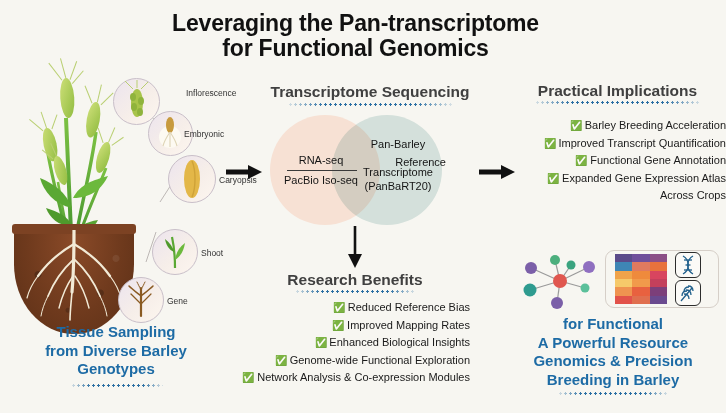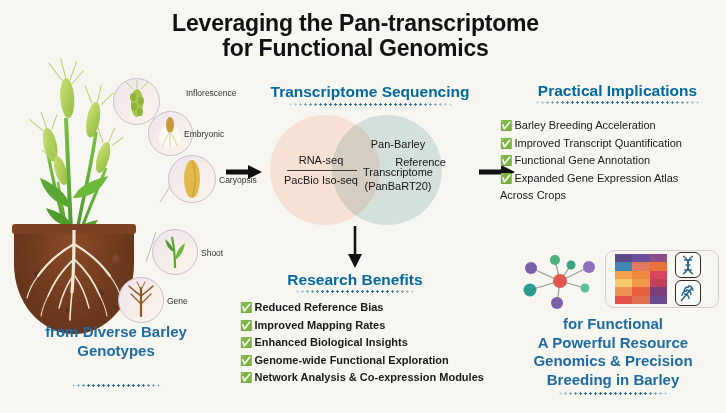--- a/index.html
+++ b/index.html
@@ -17,21 +17,21 @@
   .title {
     position: absolute; top: 11px; left: 0; width: 711px;
     text-align: center;
     font-size: 23px; font-weight: bold; letter-spacing: -0.2px;
     line-height: 25px; color: #111;
   }
 
   
   .sec-head {
     position: absolute; text-align: center;
-    font-size: 15.5px; font-weight: bold; color: #0369a1;
+    font-size: 15.5px; font-weight: bold; color: #404040;
     white-space: nowrap;
   }
   .dotline {
     position: absolute; height: 3px;
     background-image: radial-gradient(circle, #2b6fa3 1px, rgba(43,111,163,0) 1.2px);
     background-size: 5px 3px;
     background-repeat: repeat-x;
     -webkit-mask-image: linear-gradient(to right, rgba(0,0,0,.15), #000 22%, #000 78%, rgba(0,0,0,.15));
             mask-image: linear-gradient(to right, rgba(0,0,0,.15), #000 22%, #000 78%, rgba(0,0,0,.15));
   }
@@ -80,21 +80,21 @@
   .v-circle { position: absolute; border-radius: 50%; }
   .v-left  { background: #f7e1d4; }
   .v-right { background: #dbe9e8; }
   .v-text {
     position: absolute; text-align: center; font-size: 11px; color: #151515;
     line-height: 14px; white-space: nowrap;
   }
   .v-rule { position: absolute; height: 1px; background: #3a3a3a; }
 
   
-  .blist { position: absolute; text-align: left; }
+  .blist { position: absolute; text-align: right; }
   .bitem {
     font-size: 11px; color: #1a1a1a; line-height: 17.5px; white-space: nowrap;
   }
   .chk { color: #2f9e5e; font-size: 10px; margin-right: 2px; }
 
   
   .caption {
     position: absolute; text-align: center; font-weight: bold;
     color: #1d6ba5; font-size: 15px; line-height: 18.5px;
   }
@@ -275,20 +275,21 @@
           <path d="M22 26 C26 22 29 19 32 16" stroke-width="1.2"></path>
           <path d="M22 12 C20 8 19 6 18 4" stroke-width="1"></path>
           <path d="M22 12 C24 8 25 6 26 4" stroke-width="1"></path>
         </g>
       </svg>
     </div>
     <div class="tlabel" style="left:167px; top:296px;">Gene</div>
   </div>
 
   <div class="caption" style="left:6px; top:323px; width:220px;">
+    <div>Tissue Sampling</div>
     <div>from Diverse Barley</div>
     <div>Genotypes</div>
   </div>
   <div class="dotline" style="left:71px; top:384px; width:92px;"></div>
 
   <svg class="arrow-r" style="left:226px; top:162px;" width="40" height="20">
     <path d="M0 10 L24 10" stroke="#111" stroke-width="5"></path>
     <path d="M22 3 L36 10 L22 17 Z" fill="#111"></path>
   </svg>
 
@@ -308,21 +309,21 @@
   </div>
 
   <svg class="arrow-d" style="left:345px; top:226px;" width="20" height="44">
     <path d="M10 0 L10 30" stroke="#111" stroke-width="2.6"></path>
     <path d="M3 28 L10 42 L17 28 Z" fill="#111"></path>
   </svg>
 
   <div class="sec-head" style="left:255px; top:271px; width:200px;">Research Benefits</div>
   <div class="dotline" style="left:295px; top:290px; width:120px;"></div>
 
-  <div class="blist" style="left:240px; top:299px; width:230px;font-weight:bold;">
+  <div class="blist" style="left:240px; top:299px; width:230px;">
     <div class="bitem">
       <span class="chk">✅</span><span>Reduced Reference Bias</span>
     </div>
     <div class="bitem">
       <span class="chk">✅</span><span>Improved Mapping Rates</span>
     </div>
     <div class="bitem">
       <span class="chk">✅</span><span>Enhanced Biological Insights</span>
     </div>
     <div class="bitem">

